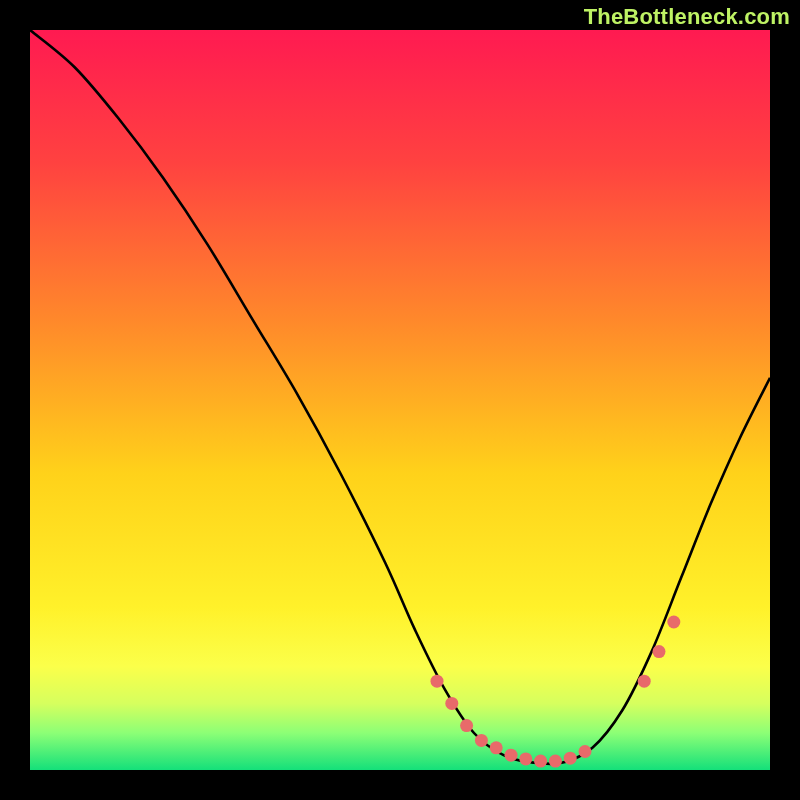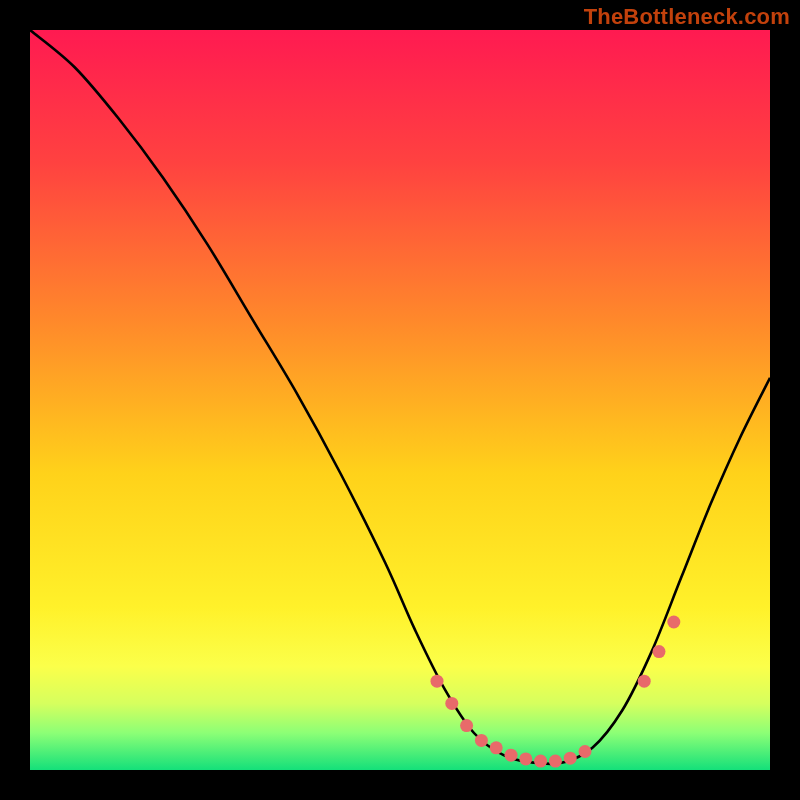--- a/index.html
+++ b/index.html
@@ -17,21 +17,21 @@
     width: 740px;
     height: 740px;
     background: #000;
   }
   .watermark {
     position: absolute;
     top: 4px;
     right: 10px;
     font-family: Arial, Helvetica, sans-serif;
     font-size: 22px;
-    color: #c2410c;
+    color: #bef264;
     font-weight: 600;
     letter-spacing: 0.2px;
     z-index: 10;
   }
   svg { display: block; }
 </style>
 </head>
 <body>
 
 <div class="watermark">TheBottleneck.com</div>

